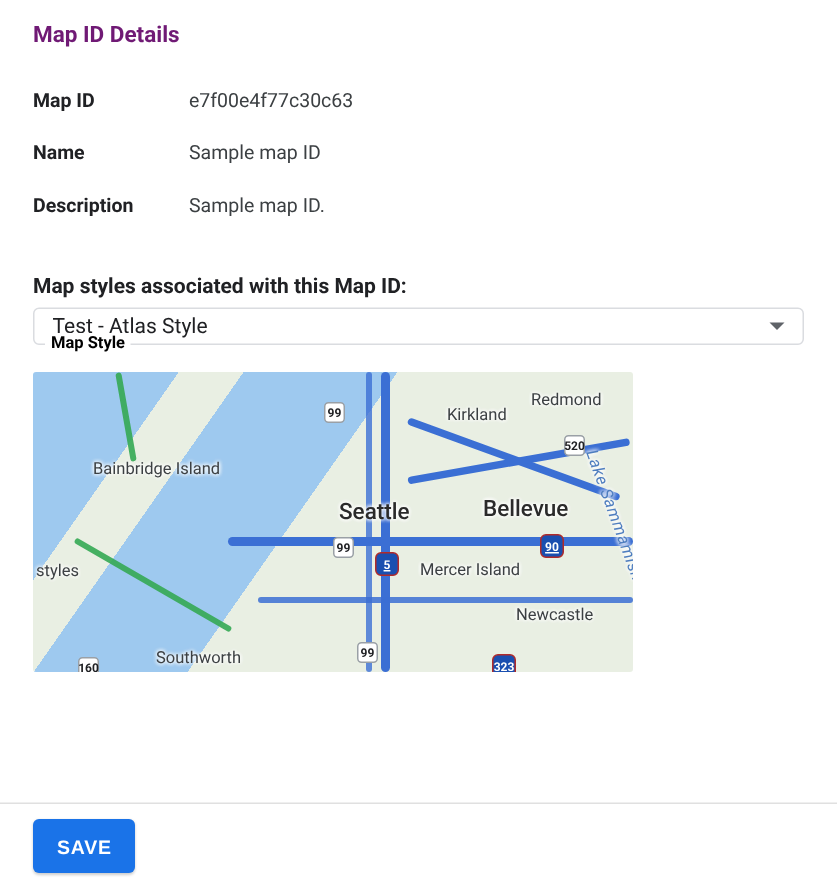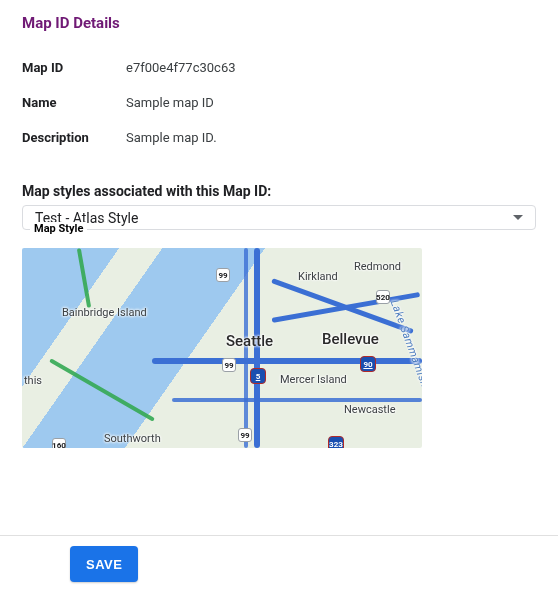--- a/index.html
+++ b/index.html
@@ -156,21 +156,20 @@
       color: #fff;
       font-weight: 600;
       font-size: 13px;
       letter-spacing: 0.5px;
       border: none;
       border-radius: 4px;
       height: 36px;
       padding: 0 16px;
       cursor: pointer;
       box-shadow: 0 1px 2px rgba(0,0,0,0.2);
-      margin-left: 48px;
     }
   </style>
 </head>
 <body>
 
 <div class="content">
   <div class="section-title">Map ID Details</div>
 
   <table class="details-table">
     <tbody>
@@ -213,21 +212,21 @@
 
     <div class="map-label big" style="left:204px; top:84px;">Seattle</div>
     <div class="map-label big" style="left:300px; top:82px;">Bellevue</div>
     <div class="map-label" style="left:276px; top:22px;">Kirkland</div>
     <div class="map-label" style="left:332px; top:12px;">Redmond</div>
     <div class="map-label" style="left:258px; top:125px;">Mercer Island</div>
     <div class="map-label" style="left:322px; top:155px;">Newcastle</div>
     <div class="map-label" style="left:40px; top:58px;">Bainbridge Island</div>
     <div class="map-label" style="left:82px; top:184px;">Southworth</div>
     <div class="map-label water" style="left:378px; top:50px; transform: rotate(70deg); transform-origin:left top;">Lake Sammamish</div>
-    <div class="map-label" style="left:2px; top:126px;">this</div>
+    <div class="map-label" style="left:2px; top:126px;">styles</div>
 
     <div class="shield i5" style="left:228px; top:120px;">5</div>
     <div class="shield i5" style="left:338px; top:108px;">90</div>
     <div class="shield i5" style="left:306px; top:188px;">323</div>
     <div class="shield sr" style="left:194px; top:20px;">99</div>
     <div class="shield sr" style="left:200px; top:110px;">99</div>
     <div class="shield sr" style="left:216px; top:180px;">99</div>
     <div class="shield sr" style="left:354px; top:42px;">520</div>
     <div class="shield sr" style="left:30px; top:190px;">160</div>
   </div>

